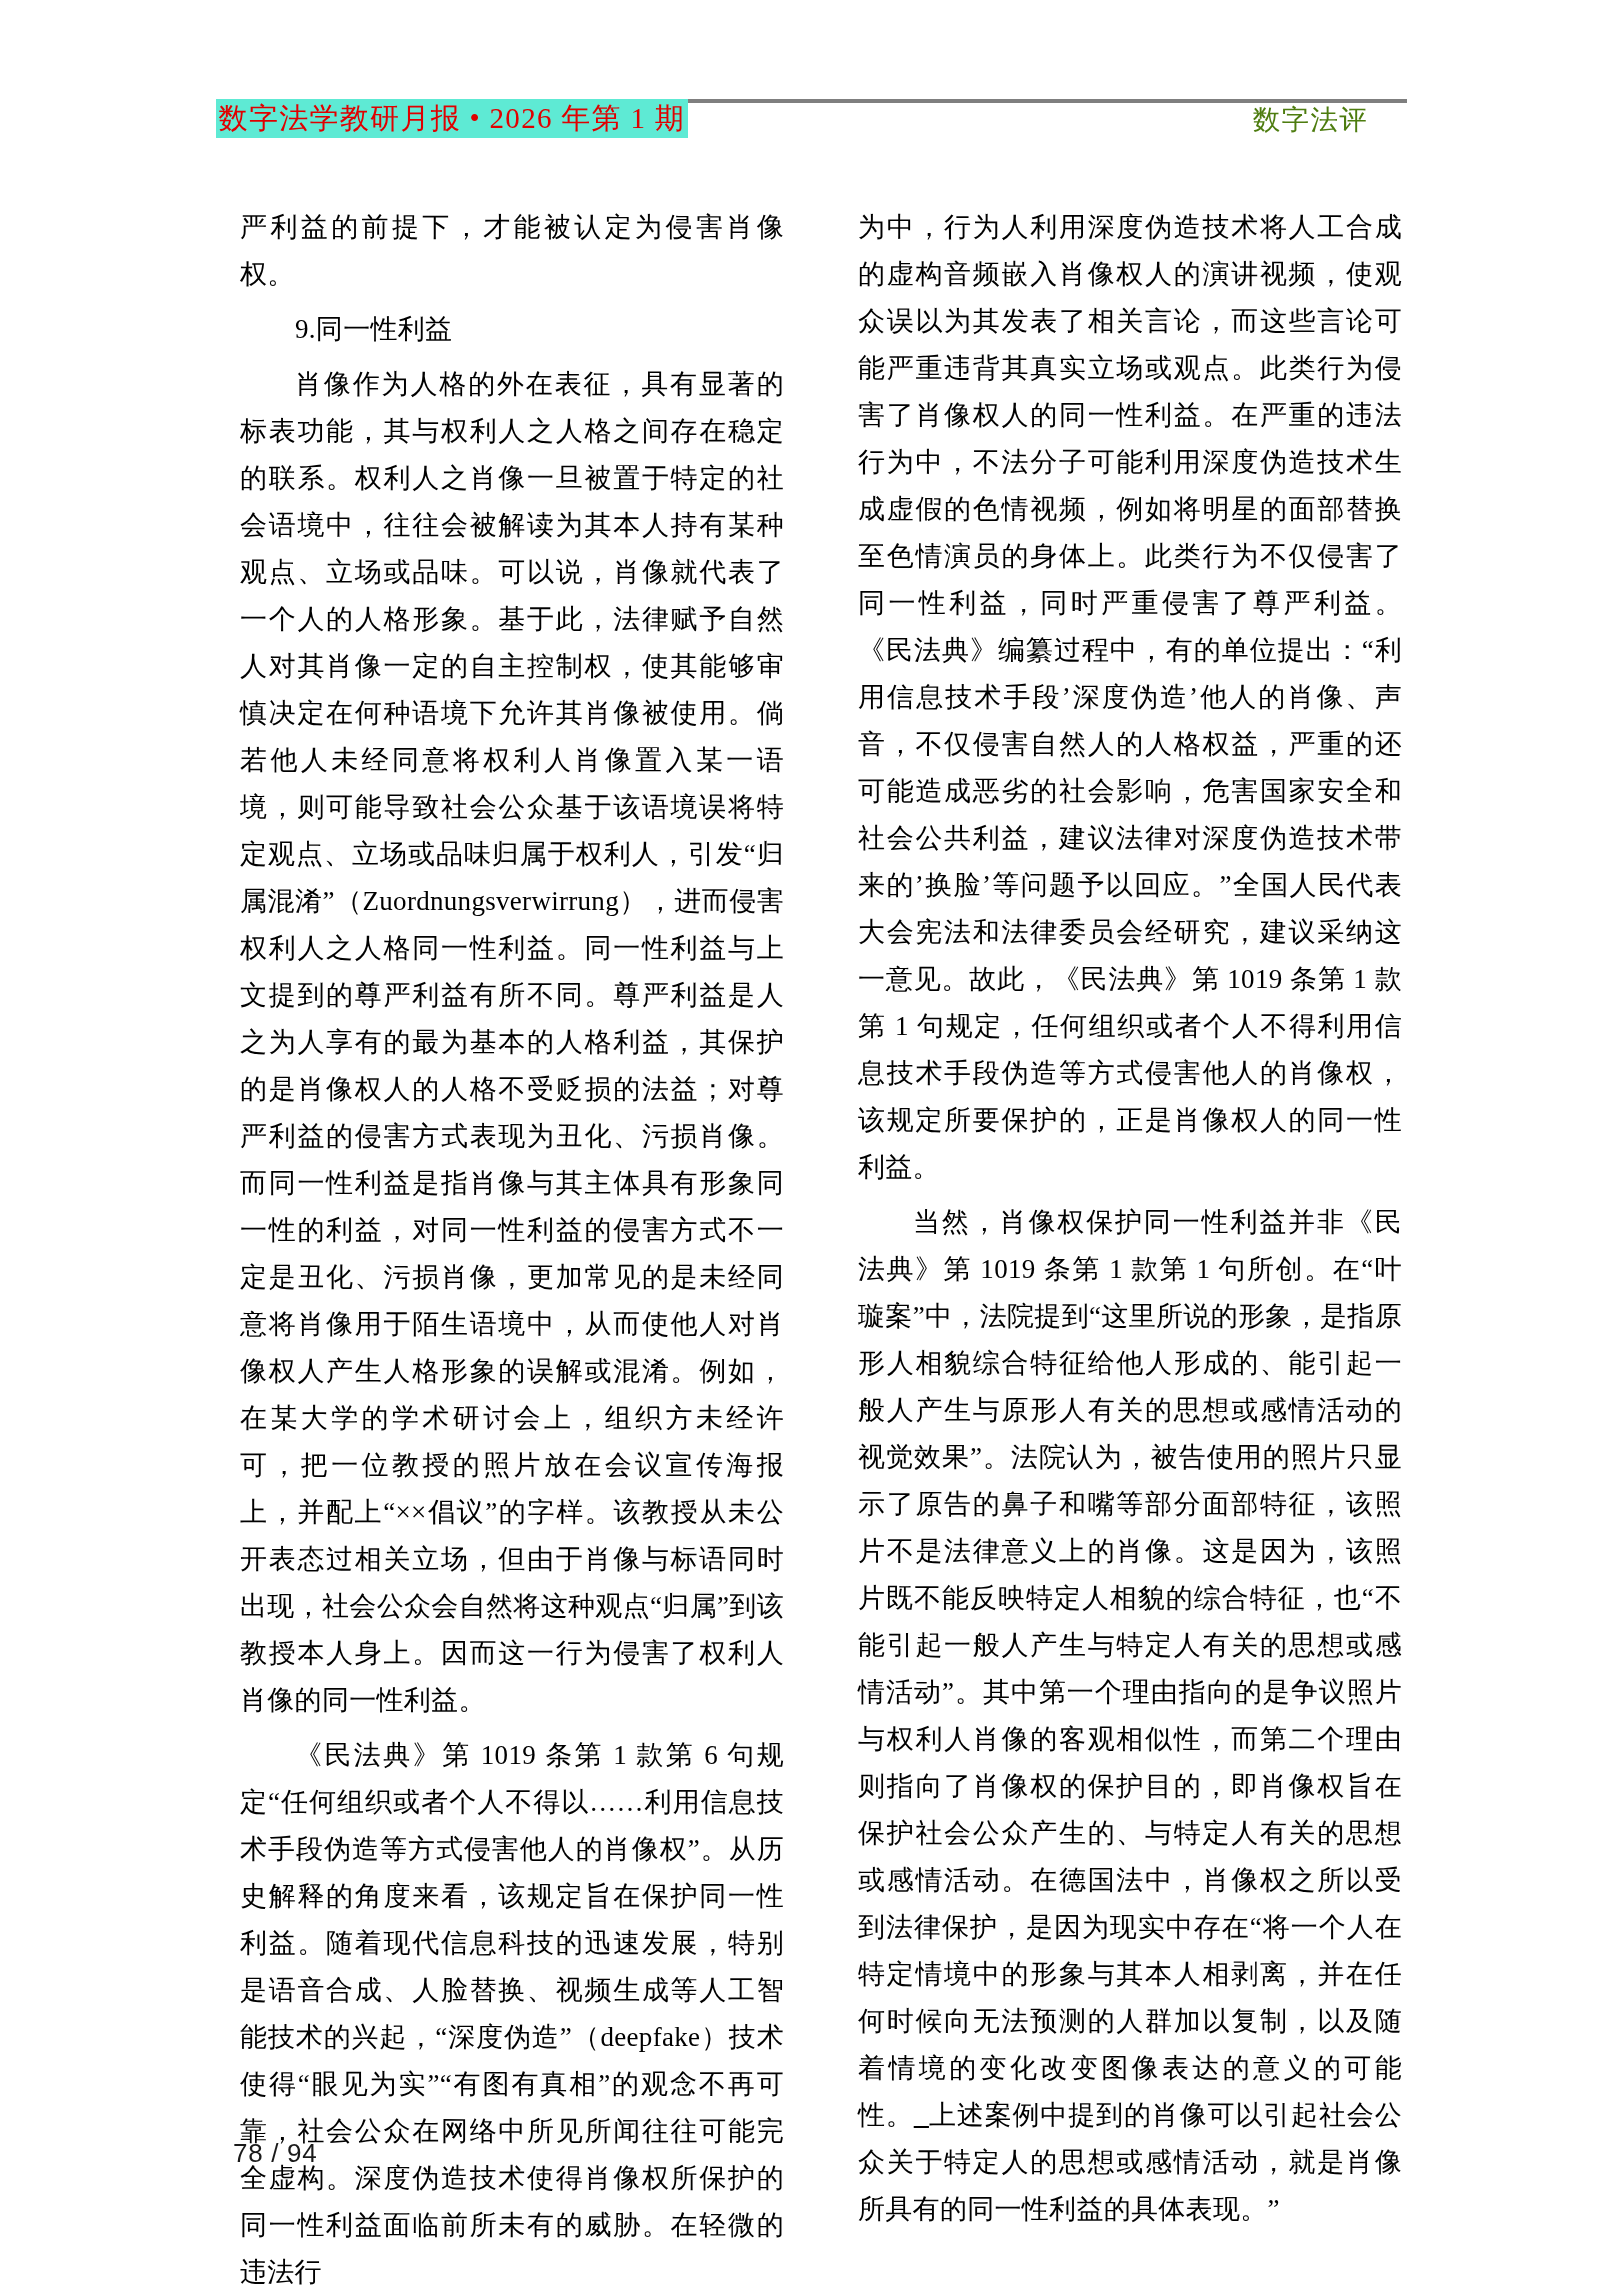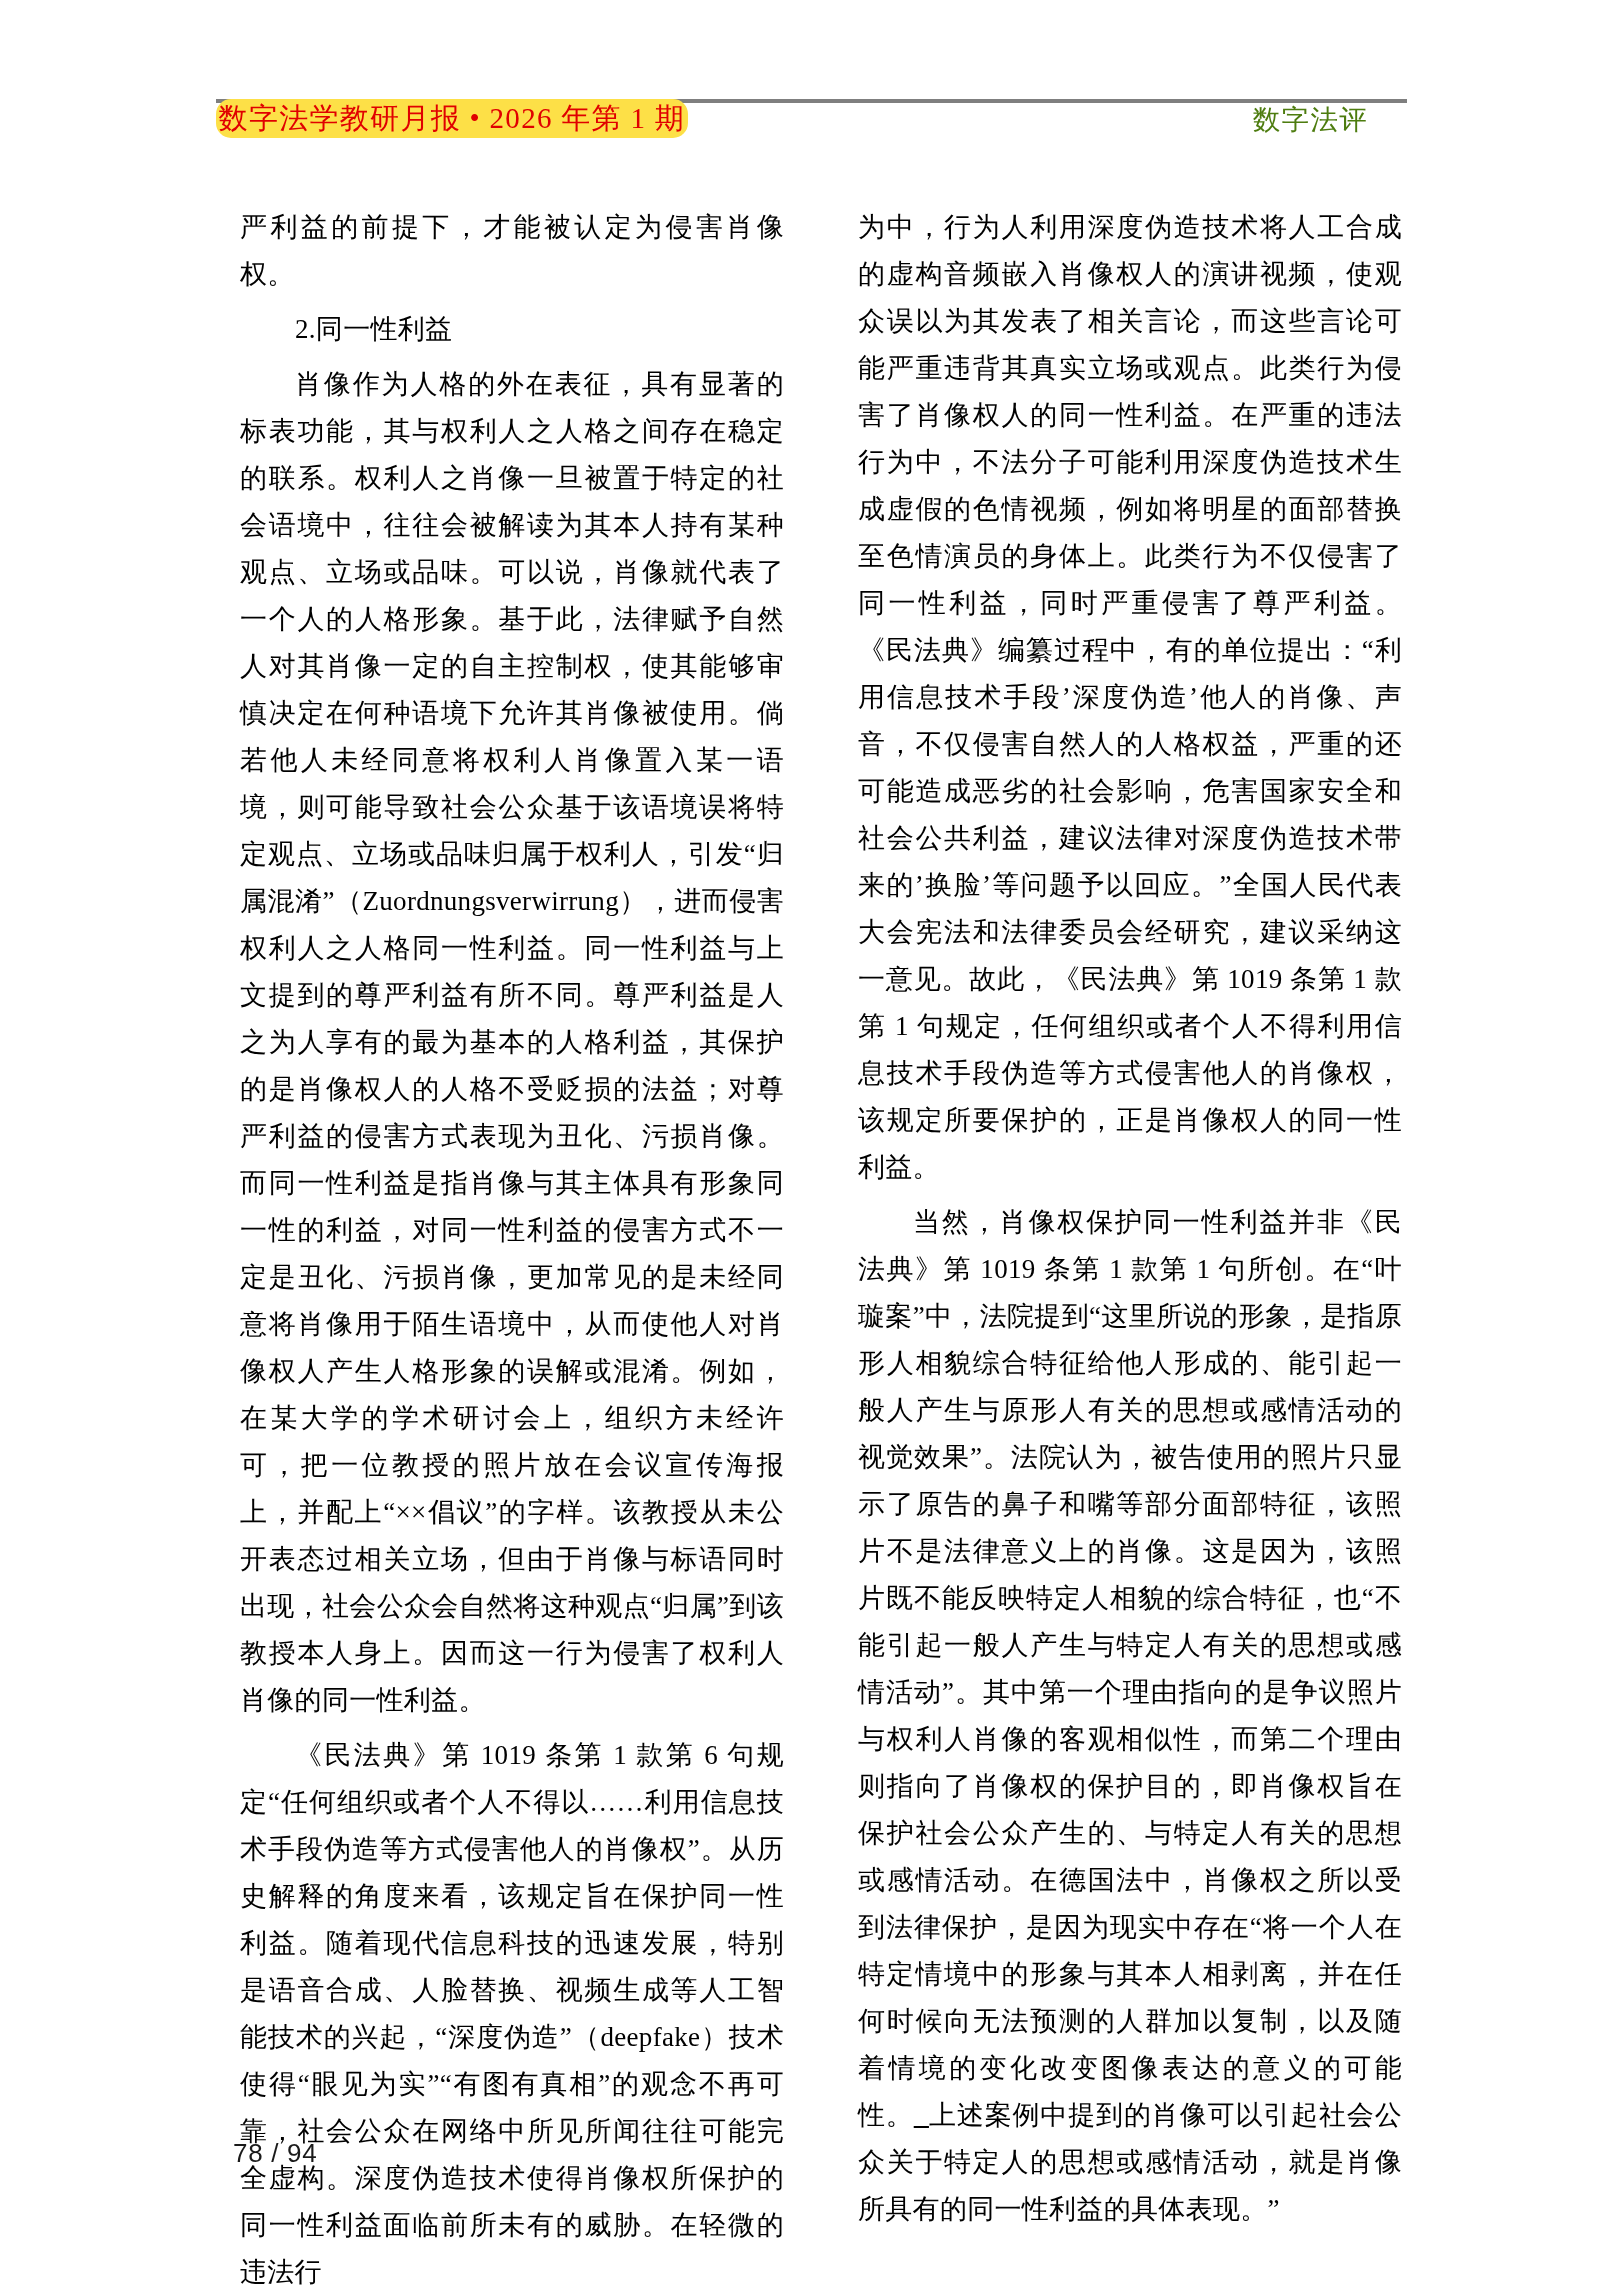--- a/index.html
+++ b/index.html
@@ -31,26 +31,25 @@
     left: 216px;
     top: 99px;
     width: 1191px;
     height: 3.9px;
     background: #7f7f7f;
   }
   .header-left {
     font-family: "Liberation Serif", "DejaVu Serif", serif;
     font-size: 29px;
     color: #e00000;
-    background: #fde047;
+    background: #5eead4;
     letter-spacing: 1.3px;
     line-height: 1.25;
     padding: 1.3px 2.6px;
     white-space: nowrap;
-    border-radius: 15px;
   }
   .header-right {
     font-family: Liberation Sans, sans-serif;
     font-size: 27.5px;
     color: #4d7c0f;
     letter-spacing: 1.3px;
     line-height: 1.25;
     white-space: nowrap;
     padding-right: 39px;
   }
@@ -111,21 +110,21 @@
 
   <div class="header">
     <div class="header-left">数字法学教研月报 • 2026 年第 1 期</div>
     <div class="header-right">数字法评</div>
   </div>
 
   <div class="body-cols">
 
     <div class="col">
       <p class="para">严利益的前提下，才能被认定为侵害肖像权。</p>
-      <p class="para heading">2.同一性利益</p>
+      <p class="para heading">9.同一性利益</p>
       <p class="para indent">肖像作为人格的外在表征，具有显著的标表功能，其与权利人之人格之间存在稳定的联系。权利人之肖像一旦被置于特定的社会语境中，往往会被解读为其本人持有某种观点、立场或品味。可以说，肖像就代表了一个人的人格形象。基于此，法律赋予自然人对其肖像一定的自主控制权，使其能够审慎决定在何种语境下允许其肖像被使用。倘若他人未经同意将权利人肖像置入某一语境，则可能导致社会公众基于该语境误将特定观点、立场或品味归属于权利人，引发“归属混淆”（Zuordnungsverwirrung），进而侵害权利人之人格同一性利益。同一性利益与上文提到的尊严利益有所不同。尊严利益是人之为人享有的最为基本的人格利益，其保护的是肖像权人的人格不受贬损的法益；对尊严利益的侵害方式表现为丑化、污损肖像。而同一性利益是指肖像与其主体具有形象同一性的利益，对同一性利益的侵害方式不一定是丑化、污损肖像，更加常见的是未经同意将肖像用于陌生语境中，从而使他人对肖像权人产生人格形象的误解或混淆。例如，在某大学的学术研讨会上，组织方未经许可，把一位教授的照片放在会议宣传海报上，并配上“××倡议”的字样。该教授从未公开表态过相关立场，但由于肖像与标语同时出现，社会公众会自然将这种观点“归属”到该教授本人身上。因而这一行为侵害了权利人肖像的同一性利益。</p>
       <p class="para indent">《民法典》第 1019 条第 1 款第 6 句规定“任何组织或者个人不得以……利用信息技术手段伪造等方式侵害他人的肖像权”。从历史解释的角度来看，该规定旨在保护同一性利益。随着现代信息科技的迅速发展，特别是语音合成、人脸替换、视频生成等人工智能技术的兴起，“深度伪造”（deepfake）技术使得“眼见为实”“有图有真相”的观念不再可靠，社会公众在网络中所见所闻往往可能完全虚构。深度伪造技术使得肖像权所保护的同一性利益面临前所未有的威胁。在轻微的违法行</p>
     </div>
 
     <div class="col">
       <p class="para">为中，行为人利用深度伪造技术将人工合成的虚构音频嵌入肖像权人的演讲视频，使观众误以为其发表了相关言论，而这些言论可能严重违背其真实立场或观点。此类行为侵害了肖像权人的同一性利益。在严重的违法行为中，不法分子可能利用深度伪造技术生成虚假的色情视频，例如将明星的面部替换至色情演员的身体上。此类行为不仅侵害了同一性利益，同时严重侵害了尊严利益。《民法典》编纂过程中，有的单位提出：“利用信息技术手段’深度伪造’他人的肖像、声音，不仅侵害自然人的人格权益，严重的还可能造成恶劣的社会影响，危害国家安全和社会公共利益，建议法律对深度伪造技术带来的’换脸’等问题予以回应。”全国人民代表大会宪法和法律委员会经研究，建议采纳这一意见。故此，《民法典》第 1019 条第 1 款第 1 句规定，任何组织或者个人不得利用信息技术手段伪造等方式侵害他人的肖像权，该规定所要保护的，正是肖像权人的同一性利益。</p>
       <p class="para indent"><span>当然，肖像权保护同一性利益并非《民法典》第 1019 条第 1 款第 1 句所创。在“叶璇案”中，法院提到“这里所说的形象，是指原形人相貌综合特征给他人形成的、能引起一般人产生与原形人有关的思想或感情活动的视觉效果”。法院认为，被告使用的照片只显示了原告的鼻子和嘴等部分面部特征，该照片不是法律意义上的肖像。这是因为，该照片既不能反映特定人相貌的综合特征，也“不能引起一般人产生与特定人有关的思想或感情活动”。其中第一个理由指向的是争议照片与权利人肖像的客观相似性，而第二个理由则指向了肖像权的保护目的，即肖像权旨在保护社会公众产生的、与特定人有关的思想或感情活动。在德国法中，肖像权之所以受到法律保护，是因为现实中存在“将一个人在特定情境中的形象与其本人相剥离，并在任何时候向无法预测的人群加以复制，以及随着情境的变化改变图像表达的意义的可能性。</span><span class="u-gap">&nbsp;&nbsp;</span><span>上述案例中提到的肖像可以引起社会公众关于特定人的思想或感情活动，就是肖像所具有的同一性利益的具体表现。”</span></p>
     </div>
 
   </div>

